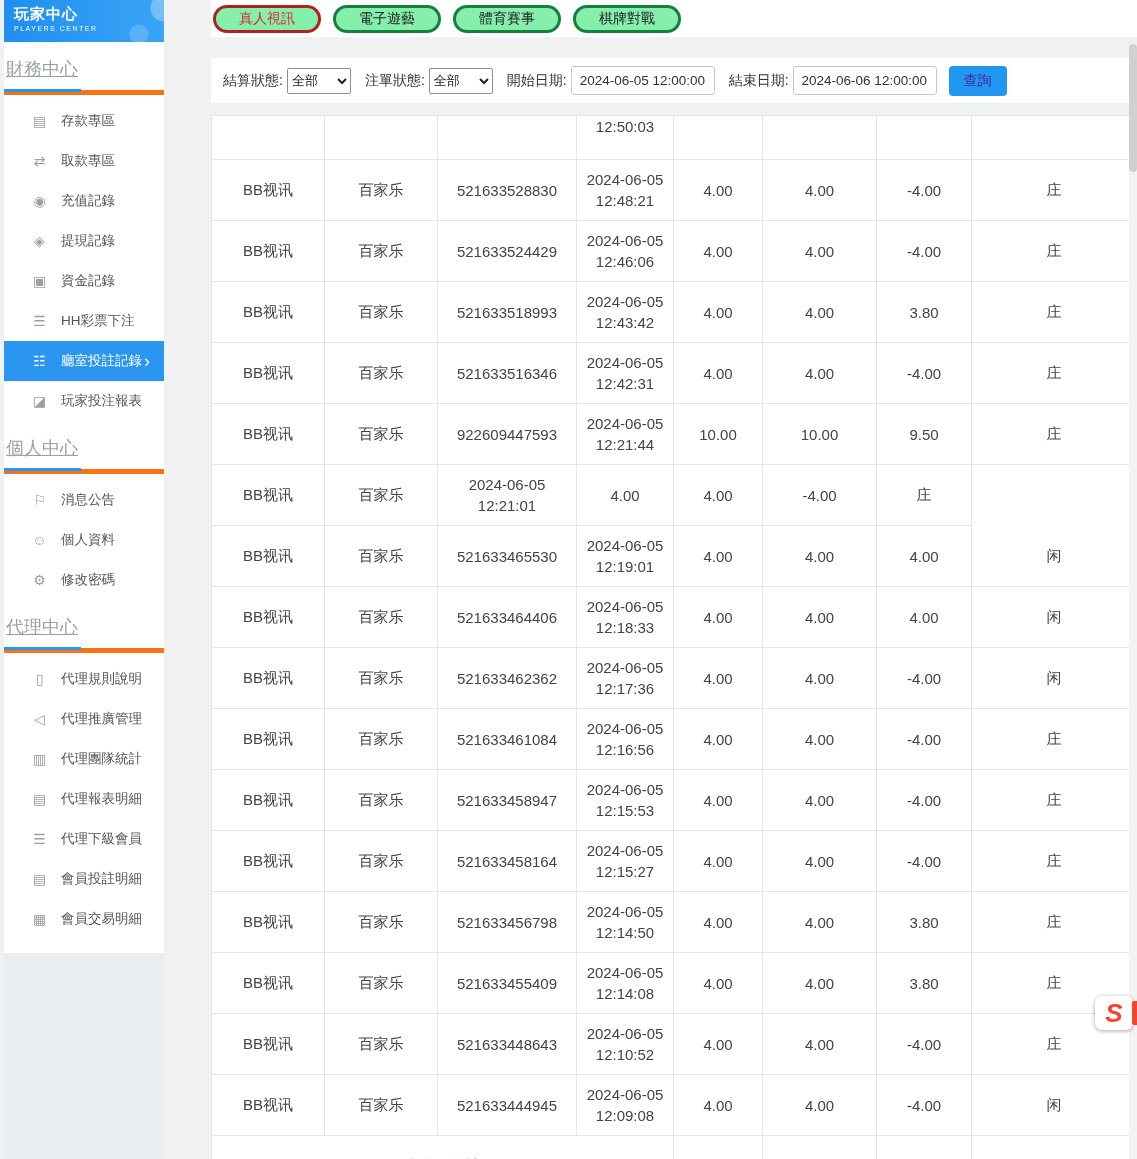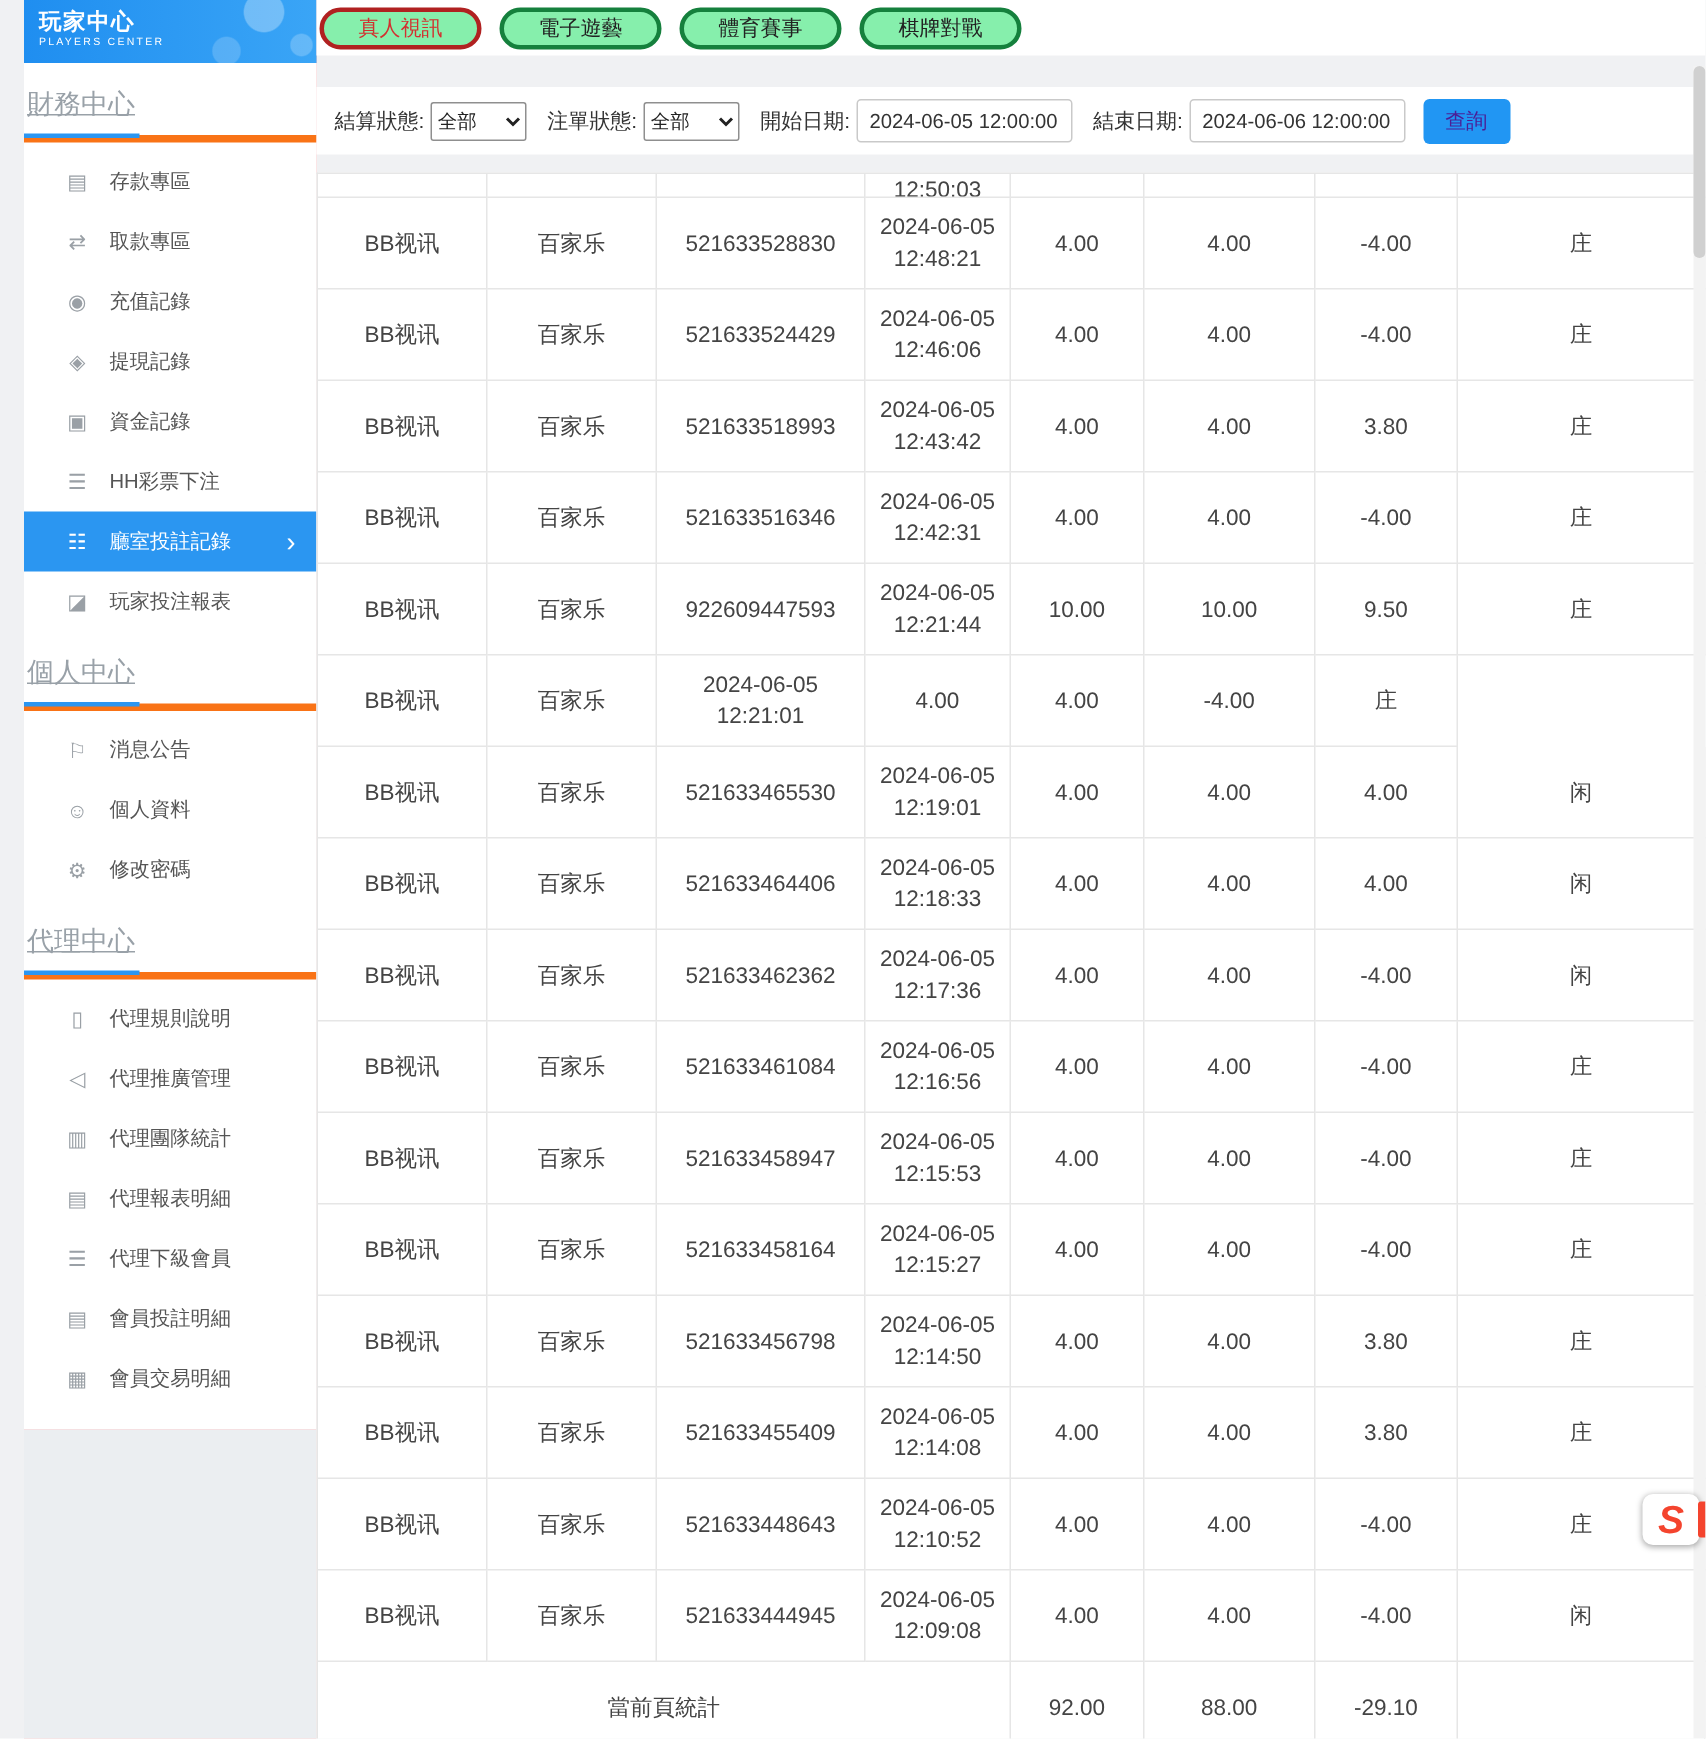--- a/index.html
+++ b/index.html
@@ -6,22 +6,22 @@
   html, body { width: 1137px; height: 1159px; overflow: hidden; }
   body {
     position: relative;
     font-family: "Liberation Sans", "DejaVu Sans", sans-serif;
     background: #f0f1f3;
     color: #444;
   }
 
   
   .sidebar {
-    position: absolute; left: 16px; top: 0; width: 195px; height: 1159px;
-    background: #fca5a5; display: flex; flex-direction: column;
+    position: absolute; left: 4px; top: 0; width: 160px; height: 1159px;
+    background: #c4b5fd; display: flex; flex-direction: column;
   }
   .side-header {
     height: 42px; flex: 0 0 42px; position: relative; overflow: hidden;
     background:
       radial-gradient(circle at 160px 8px, rgba(255,255,255,0.30) 0 13px, rgba(255,255,255,0) 14px),
       radial-gradient(circle at 135px 34px, rgba(255,255,255,0.18) 0 9px, rgba(255,255,255,0) 10px),
       radial-gradient(circle at 185px 30px, rgba(255,255,255,0.22) 0 7px, rgba(255,255,255,0) 8px),
       linear-gradient(90deg, #1f8ef0, #3aa5f6);
     color: #fff; padding: 5px 0 0 10px;
   }
@@ -95,21 +95,21 @@
   .trow {
     display: grid;
     grid-template-columns: 113px 113px 139px 97px 89px 114px 95px 1fr;
   }
   .cell {
     border-right: 1px solid #e6e6e6; border-bottom: 1px solid #e6e6e6;
     display: flex; align-items: center; justify-content: center;
     font-size: 15px; color: #444; text-align: center; overflow: hidden;
     height: 61px; padding: 0 3px;
   }
-  .trow.partial .cell { height: 16px; align-items: flex-start; padding-top: 2px; }
+  .trow.partial .cell { height: 44px; align-items: flex-start; padding-top: 2px; }
   .cell.date-cell { flex-direction: column; line-height: 21px; }
   .cell.span4 { grid-column: span 4; }
 
   
   .vscrollbar {
     position: absolute; right: 0; top: 44px; bottom: 0; width: 8px;
     background: #f3f3f3;
   }
   .vscrollbar .thumb {
     position: absolute; top: 0; left: 0; width: 8px; height: 128px;

